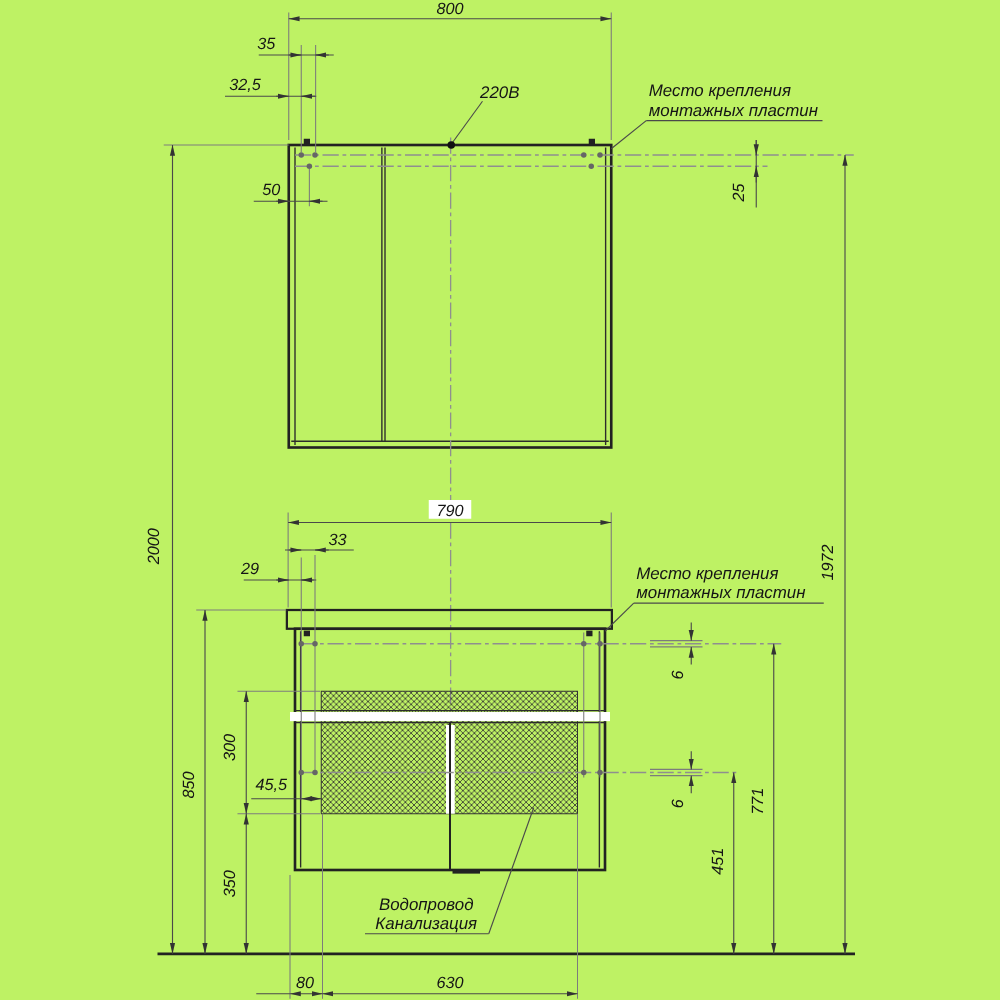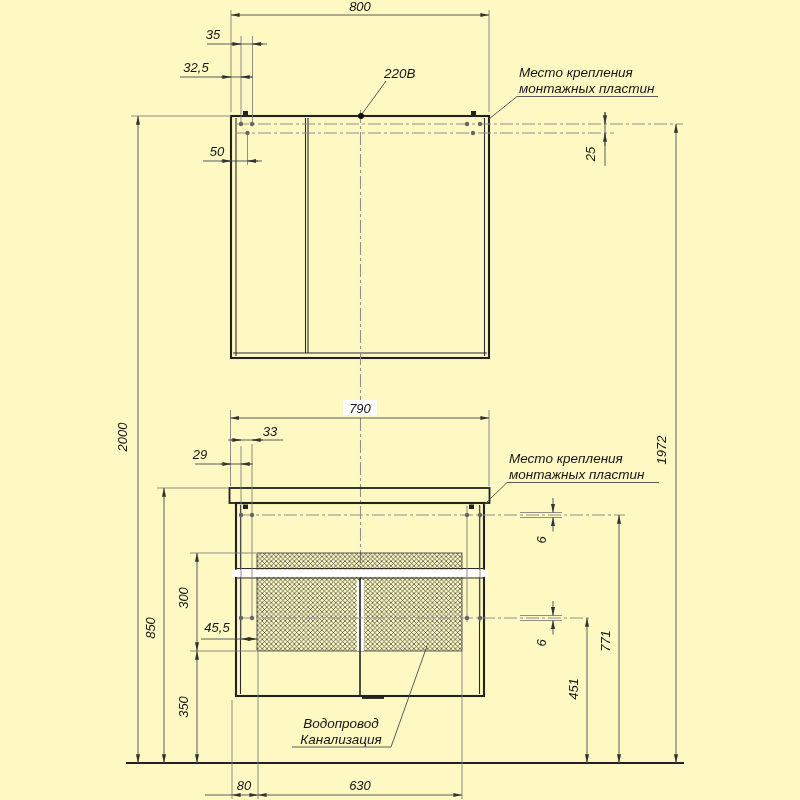--- a/index.html
+++ b/index.html
@@ -1,16 +1,16 @@
 <!DOCTYPE html>
 <html><head>
 <meta charset="utf-8">
 <style>
   html,body{margin:0;padding:0;background:#ffffff;}
-  .sheet{position:relative;width:800px;height:800px;background:#fef9c3;overflow:hidden;
+  .sheet{position:relative;width:800px;height:800px;background:#bef264;overflow:hidden;
          font-family:"Liberation Sans", sans-serif;}
   svg{display:block}
   .ol{stroke:#222;stroke-width:2.1;fill:none}
   .ol18{stroke:#222;stroke-width:1.8;fill:none}
   .il{stroke:#2c2c2c;stroke-width:1.1;fill:none}
   .dim{stroke:#4a4a4a;stroke-width:0.9;fill:none}
   .ext{stroke:#7c7c7c;stroke-width:0.85;fill:none}
   .cl{stroke:#8f8f8f;stroke-width:1.05;fill:none;stroke-dasharray:13 3 3 3}
   .thick{stroke:#222;stroke-width:2.2;fill:none}
   .hole{fill:#666;stroke:none}

